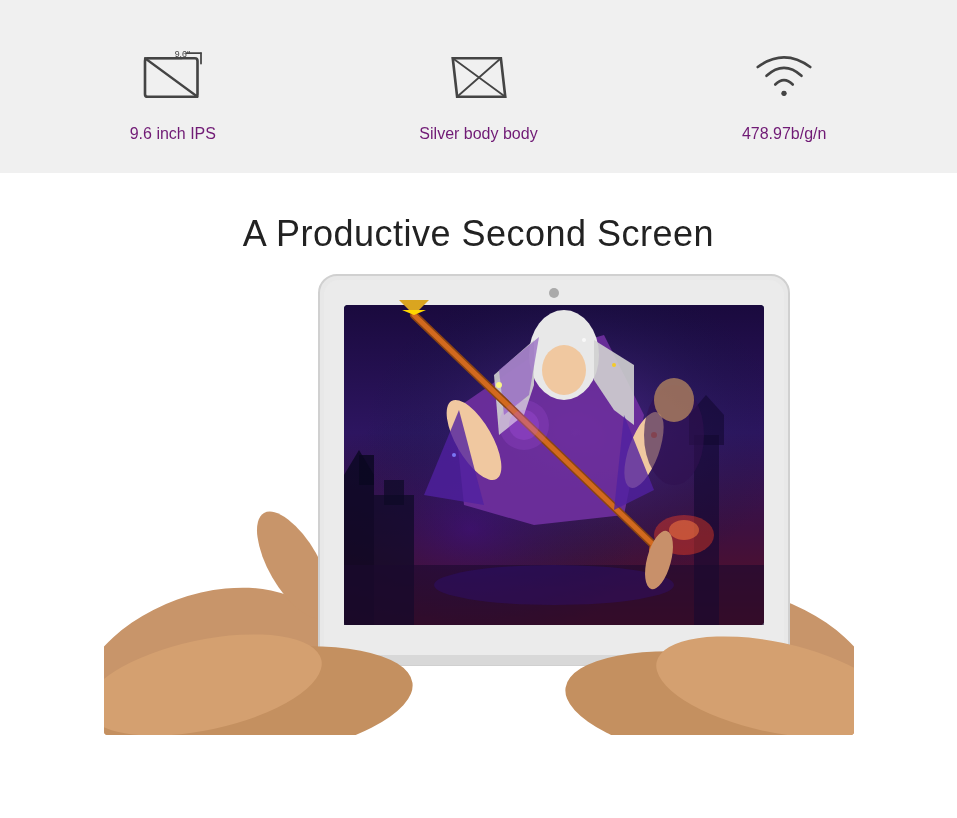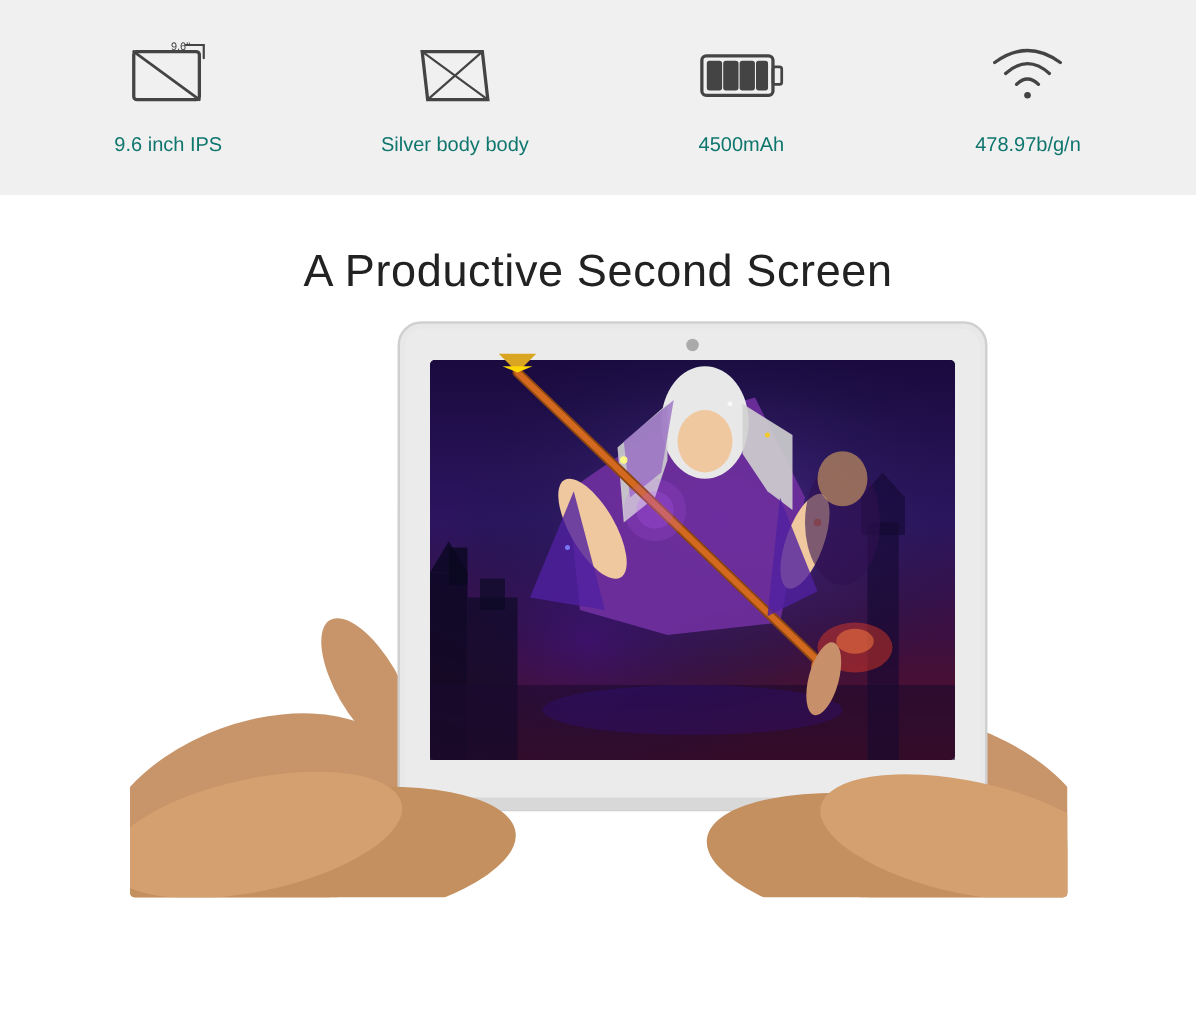--- a/index.html
+++ b/index.html
@@ -24,38 +24,39 @@
       justify-content: space-around;
       align-items: center;
     }
 
     .spec-item {
       display: flex;
       flex-direction: column;
       align-items: center;
       gap: 18px;
       flex: 1;
+      margin-top: 17px;
     }
 
     .spec-icon {
       width: 80px;
       height: 60px;
       display: flex;
       align-items: center;
       justify-content: center;
     }
 
     .spec-icon svg {
       width: 70px;
       height: 55px;
     }
 
     .spec-label {
       font-size: 16px;
-      color: #0f766e;
+      color: #701a75;
       text-align: center;
       white-space: nowrap;
     }
 
     
     .main-content {
       background: #ffffff;
       padding: 40px 20px 0 20px;
       display: flex;
       flex-direction: column;
@@ -115,36 +116,20 @@
 
         <polygon points="10,8 65,8 70,52 15,52" stroke="#444" stroke-width="3" fill="none"></polygon>
 
         <line x1="10" y1="8" x2="70" y2="52" stroke="#444" stroke-width="2"></line>
         <line x1="65" y1="8" x2="15" y2="52" stroke="#444" stroke-width="2"></line>
       </svg>
     </div>
     <span class="spec-label">Silver body body</span>
   </div>
 
-  <div class="spec-item">
-    <div class="spec-icon">
-      <svg viewBox="0 0 80 60" fill="none" stroke="#444" stroke-width="3" stroke-linecap="round">
-
-        <rect x="4" y="12" width="65" height="36" rx="4" stroke="#444" stroke-width="3" fill="none"></rect>
-
-        <rect x="69" y="22" width="8" height="16" rx="2" stroke="#444" stroke-width="2.5" fill="none"></rect>
-
-        <rect x="10" y="18" width="11" height="24" rx="1" fill="#444"></rect>
-        <rect x="25" y="18" width="11" height="24" rx="1" fill="#444"></rect>
-        <rect x="40" y="18" width="11" height="24" rx="1" fill="#444"></rect>
-        <rect x="55" y="18" width="8" height="24" rx="1" fill="#444"></rect>
-      </svg>
-    </div>
-    <span class="spec-label">4500mAh</span>
-  </div>
 
   <div class="spec-item">
     <div class="spec-icon">
       <svg viewBox="0 0 80 60" fill="none" stroke="#444" stroke-width="3" stroke-linecap="round">
 
         <path d="M40 48 L40 48" stroke="#444" stroke-width="5" stroke-linecap="round"></path>
         <circle cx="40" cy="48" r="3" fill="#444" stroke="none"></circle>
 
         <path d="M30 38 Q40 28 50 38" stroke="#444" stroke-width="3" fill="none" stroke-linecap="round"></path>
 

